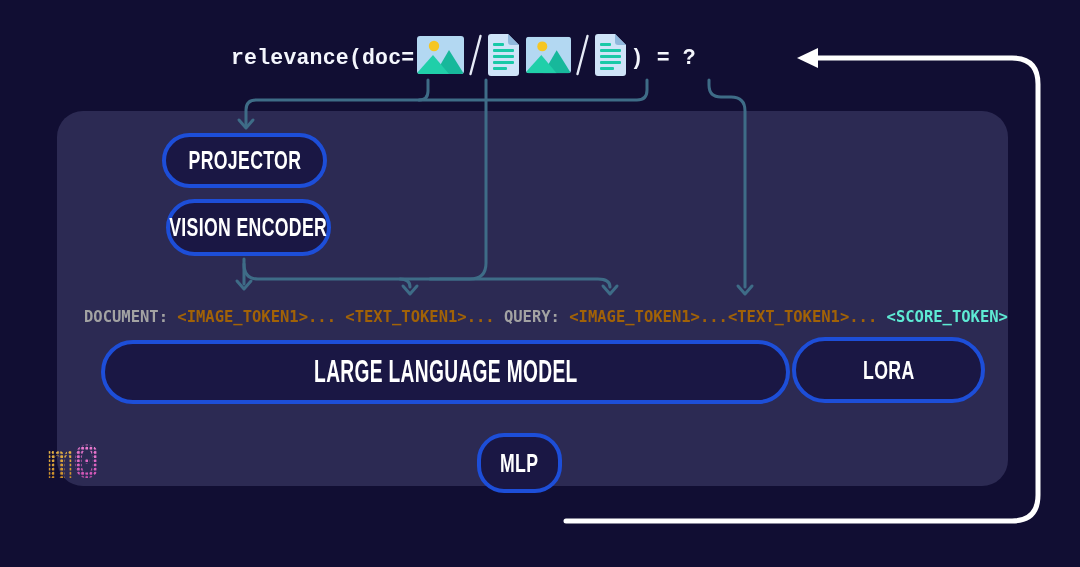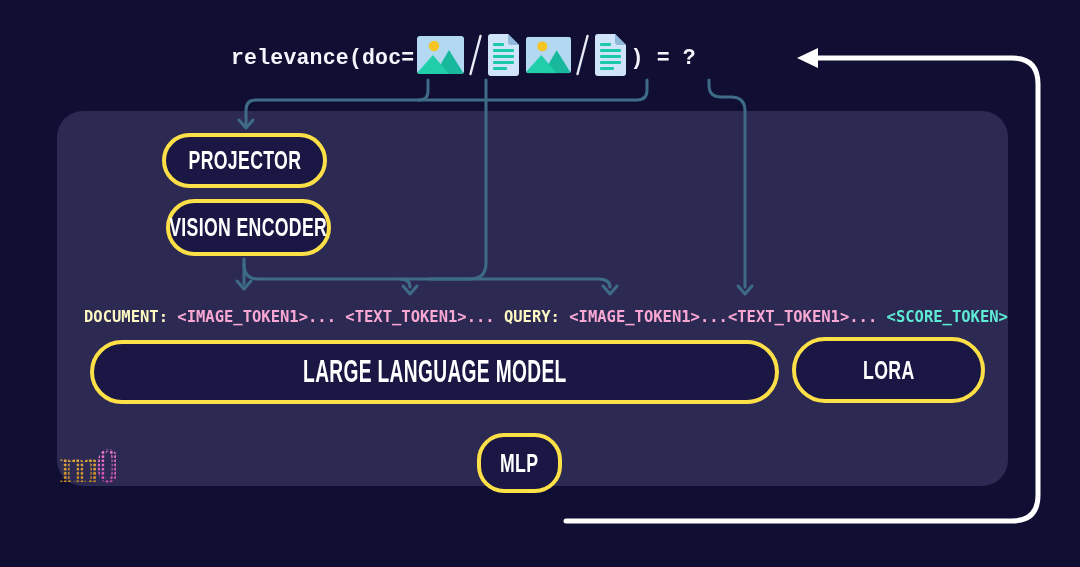--- a/index.html
+++ b/index.html
@@ -10,41 +10,41 @@
              background:#2c2a53;border-radius:26px;}
   
   #wires{position:absolute;left:0;top:0;width:1080px;height:567px;z-index:3;pointer-events:none;}
   
   #formula{position:absolute;left:225px;top:36px;height:44px;display:flex;align-items:center;z-index:4;
            font-family:"Liberation Mono",monospace;font-weight:bold;font-size:21.5px;color:#f4f6fd;margin-left:6px;}
   #formula .ftxt{white-space:pre;letter-spacing:0.2px;}
   .icon-wrap{display:inline-block;margin:0 3px;}
   .slash{display:inline-block;margin:0 2px;}
   
-  .pill{position:absolute;z-index:5;background:#1a1744;border:4px solid #fde047;
+  .pill{position:absolute;z-index:5;background:#1a1744;border:4px solid #1d4ed8;
         display:flex;align-items:center;justify-content:center;color:#fff;box-sizing:border-box;}
   .pill .lbl{display:inline-block;font-weight:bold;font-size:26px;letter-spacing:0.5px;
              transform:scale(0.68,1.02);white-space:nowrap;}
   .pill .lbl-lg{display:inline-block;font-weight:bold;font-size:30px;letter-spacing:0.5px;
              transform:scale(0.64,1.02);white-space:nowrap;}
   #pill-projector{left:162px;top:133px;width:165px;height:55px;border-radius:28px;}
   #pill-vision{left:166px;top:199px;width:165px;height:57px;border-radius:29px;}
-  #pill-llm{left:90px;top:340px;width:689px;height:64px;border-radius:32px;}
+  #pill-llm{left:101px;top:340px;width:689px;height:64px;border-radius:32px;}
   #pill-lora{left:792px;top:337px;width:193px;height:66px;border-radius:33px;justify-content:center;}
   #pill-mlp{left:477px;top:417px;width:85px;height:60px;border-radius:27px;font-size:24px;margin-top:16px;}
   #pill-logits{left:477px;top:490px;width:85px;height:63px;border-radius:27px;}
   
   #token-line{position:absolute;left:84px;top:308px;z-index:4;white-space:pre;
               font-family:"DejaVu Sans Mono",monospace;font-weight:bold;font-size:15.5px;
               letter-spacing:0px;}
-  .seg-yellow{color:#fef9c3;}
-  .seg-white{color:#f9a8d4;}
+  .seg-yellow{color:#a3a3a3;}
+  .seg-white{color:#a16207;}
   .seg-pink{color:#5eead4;}
   
-  #logo{position:absolute;left:59px;top:442px;z-index:4;font-family:Liberation Serif, serif;
+  #logo{position:absolute;left:47px;top:442px;z-index:4;font-family:Liberation Mono, monospace;
         font-weight:bold;font-size:50px;line-height:46px;letter-spacing:-5px;
         -webkit-mask-image:radial-gradient(circle at 2px 2px,#000 1.4px,transparent 1.7px);
         -webkit-mask-size:4.2px 4.2px;
         mask-image:radial-gradient(circle at 2px 2px,#000 1.4px,transparent 1.7px);
         mask-size:4.2px 4.2px;}
   #logo .logo-m{color:#e0a136;background:linear-gradient(#f2c75a,#c07a16);
         -webkit-background-clip:text;background-clip:text;-webkit-text-fill-color:transparent;}
   #logo .logo-zero{color:#e35ec5;background:linear-gradient(#f78add,#c43fa6);
         -webkit-background-clip:text;background-clip:text;-webkit-text-fill-color:transparent;}
 </style>

